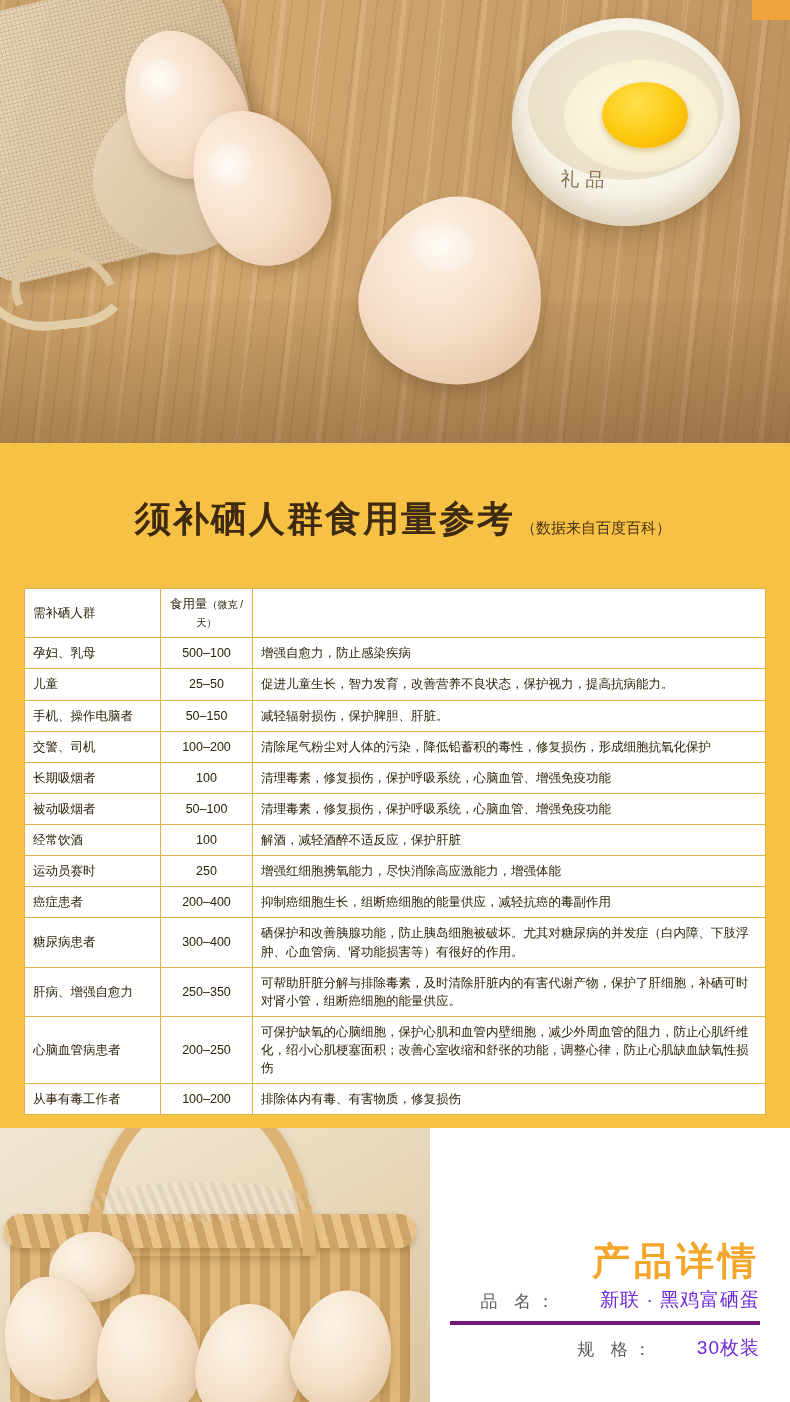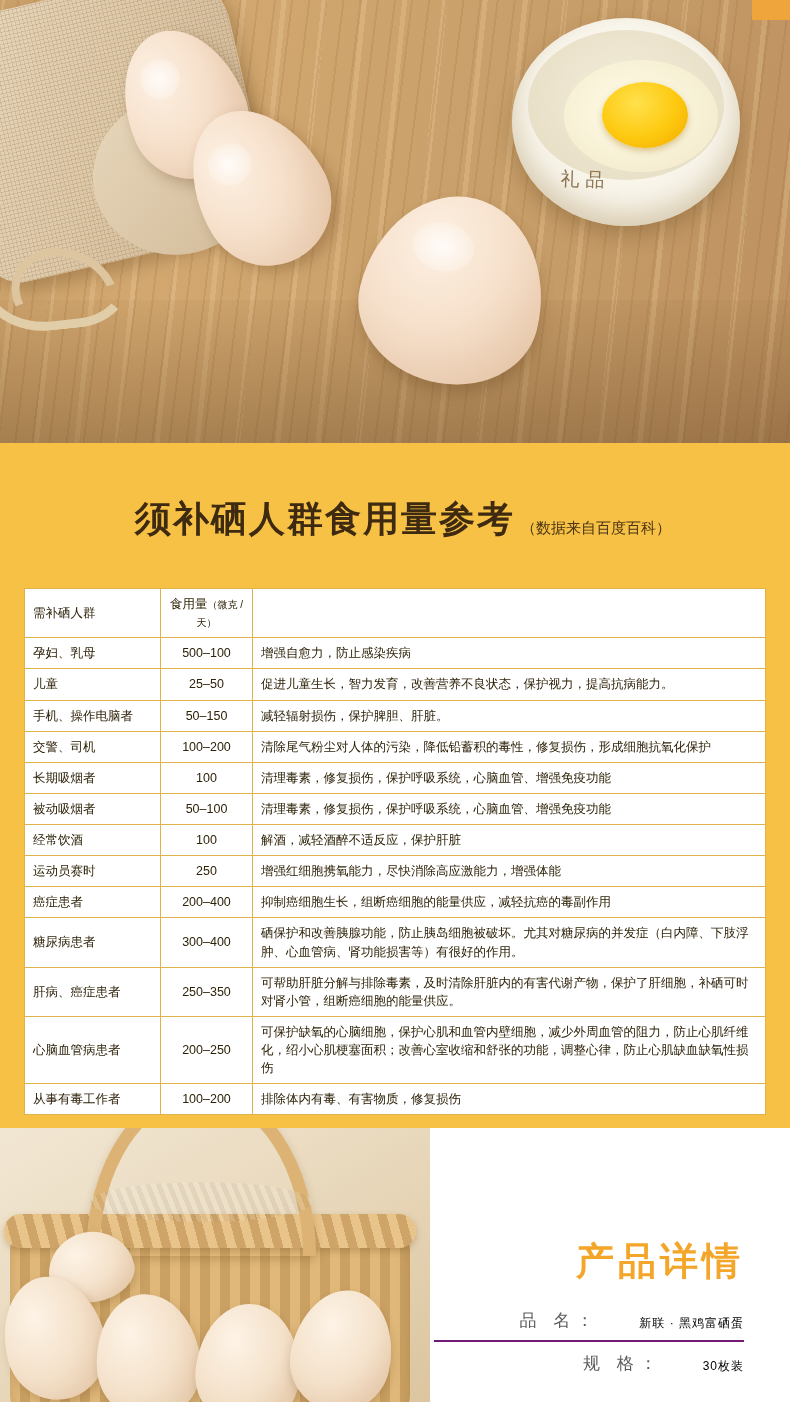--- a/index.html
+++ b/index.html
@@ -213,40 +213,39 @@
     border-radius: 50% 50% 50% 50% / 58% 58% 42% 42%;
     box-shadow: 2px 5px 10px rgba(110,75,30,0.25);
   }
   .begg1 { left: 4px;   top: 148px; width: 100px; height: 124px; transform: rotate(-14deg); }
   .begg2 { left: 96px;  top: 166px; width: 104px; height: 126px; transform: rotate(-6deg); }
   .begg3 { left: 196px; top: 176px; width: 104px; height: 124px; transform: rotate(4deg); }
   .begg4 { left: 292px; top: 162px; width: 100px; height: 122px; transform: rotate(12deg); }
   .begg5 { left: 48px;  top: 104px; width: 86px;  height: 70px;  transform: rotate(-10deg); }
 
   .detail {
-    position: absolute; left: 414px; top: 0; width: 360px; height: 274px;
+    position: absolute; left: 430px; top: 0; width: 360px; height: 274px;
     padding: 0 30px 0 20px;
   }
   .detail-title {
     text-align: right;
     font-size: 38px; font-weight: 700; color: #f4a62a;
     letter-spacing: 4px;
     padding-top: 108px;
   }
   .spec-row {
     display: flex; align-items: flex-end; justify-content: flex-end;
-    margin-top: 22px;
-    border-bottom: 2px solid #701a75;
+    border-bottom: 4px solid #701a75;
     padding-bottom: 8px;
   }
   .spec-label {
     font-size: 17px; color: #5c5c5c; letter-spacing: 6px; margin-right: 40px;
   }
   .spec-value {
-    font-size: 12px; color: #000000; letter-spacing: 1px;
+    font-size: 19px; color: #6d28d9; letter-spacing: 1px;
   }
   .spec-row.last { margin-top: 10px; border-bottom: none; }
 </style>
 </head>
 <body>
 
 <div class="page">
 
   <div class="hero">
     <div class="hero-wood"></div>
@@ -337,21 +336,21 @@
               <td class="c1">癌症患者</td>
               <td class="c2">200–400</td>
               <td class="c3">抑制癌细胞生长，组断癌细胞的能量供应，减轻抗癌的毒副作用</td>
             </tr>
             <tr>
               <td class="c1">糖尿病患者</td>
               <td class="c2">300–400</td>
               <td class="c3">硒保护和改善胰腺功能，防止胰岛细胞被破坏。尤其对糖尿病的并发症（白内障、下肢浮肿、心血管病、肾功能损害等）有很好的作用。</td>
             </tr>
             <tr>
-              <td class="c1">肝病、癌症患者</td>
+              <td class="c1">肝病、增强自愈力</td>
               <td class="c2">250–350</td>
               <td class="c3">可帮助肝脏分解与排除毒素，及时清除肝脏内的有害代谢产物，保护了肝细胞，补硒可时对肾小管，组断癌细胞的能量供应。</td>
             </tr>
             <tr>
               <td class="c1">心脑血管病患者</td>
               <td class="c2">200–250</td>
               <td class="c3">可保护缺氧的心脑细胞，保护心肌和血管内壁细胞，减少外周血管的阻力，防止心肌纤维化，绍小心肌梗塞面积；改善心室收缩和舒张的功能，调整心律，防止心肌缺血缺氧性损伤</td>
             </tr>
             <tr>
               <td class="c1">从事有毒工作者</td>

